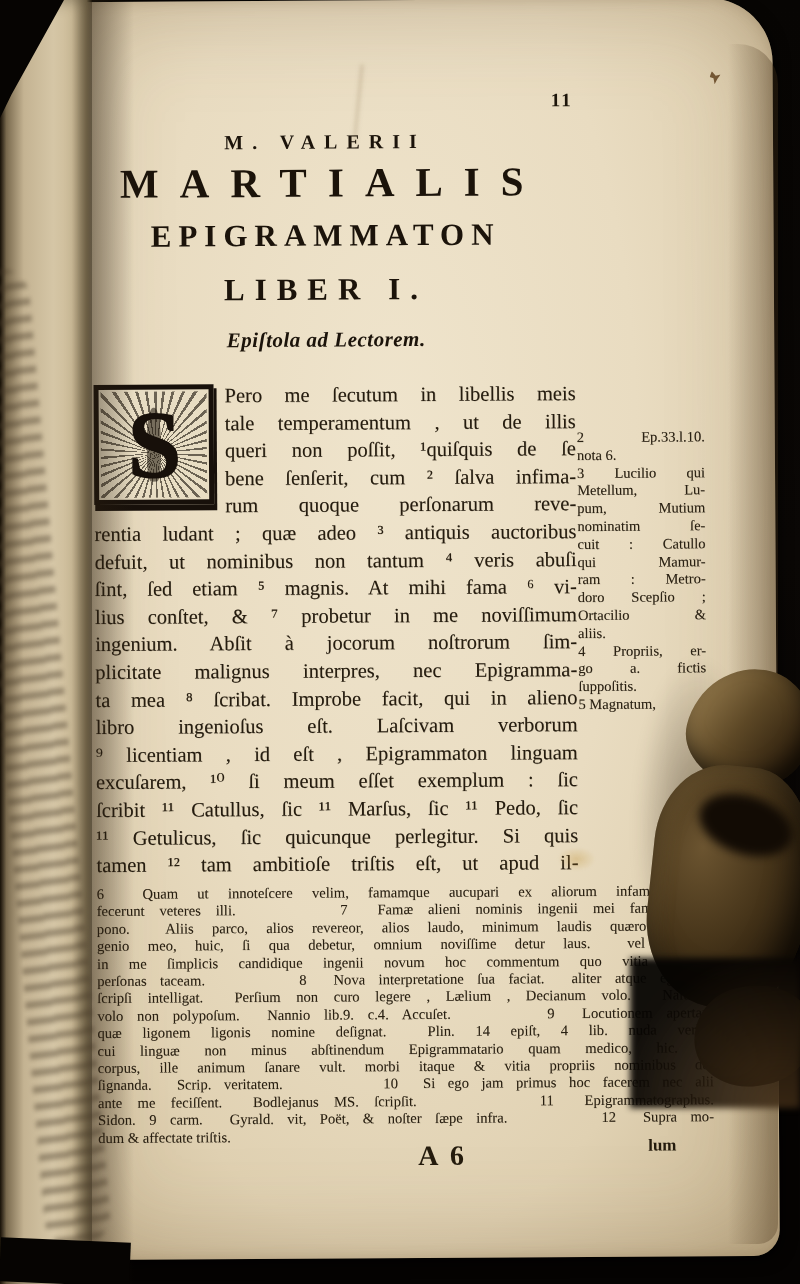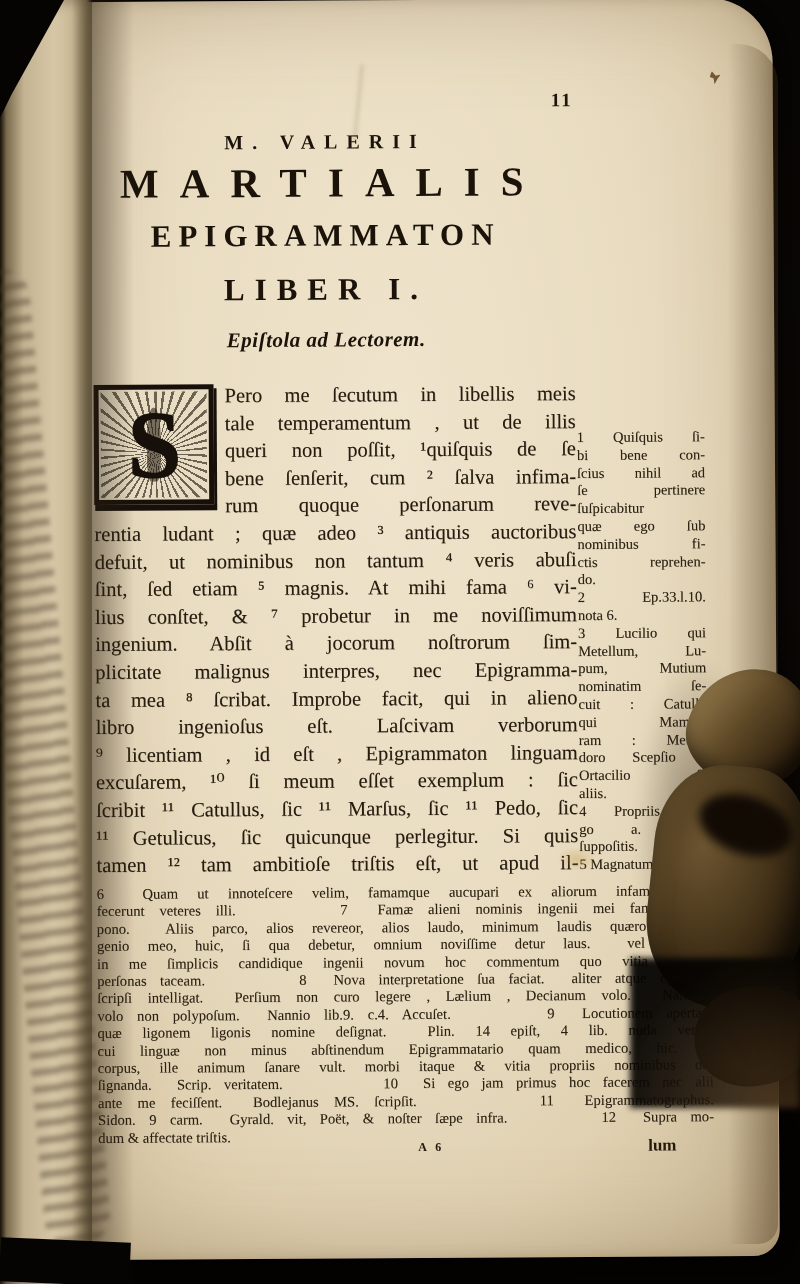--- a/index.html
+++ b/index.html
@@ -42,21 +42,21 @@
   .maintext .tl-last{text-align-last:justify;}
 
   .margnotes{position:absolute;left:510px;top:430px;width:128px;font-size:14.5px;line-height:17.8px;color:#2a2113;
     text-shadow:.2px .2px 0 rgba(42,33,19,.35);}
   .margnotes .note{margin:0;}
 
   .footnotes{position:absolute;left:27px;top:884px;width:616px;font-size:14.6px;line-height:17.4px;color:#281f11;
     text-shadow:.2px .2px 0 rgba(40,31,17,.3);}
   .footnotes .tl{white-space:pre-wrap;}
 
-  .signature{position:absolute;left:347px;top:1140px;font-size:12px;letter-spacing:3px;font-weight:bold;color:#241b0d;}
+  .signature{position:absolute;left:347px;top:1140px;font-size:28px;letter-spacing:3px;font-weight:bold;color:#241b0d;}
   .catchword{position:absolute;left:577px;top:1137px;font-size:17px;font-weight:bold;color:#241b0d;}
 
   
   .fleck{position:absolute;left:645px;top:73px;width:11px;height:13px;background:#5a3a16;
     clip-path:polygon(20% 0,55% 35%,100% 25%,70% 60%,45% 100%,35% 55%,0 45%);opacity:.8;}
   .stain-yellow{position:absolute;left:488px;top:848px;width:38px;height:24px;border-radius:50%;
     background:radial-gradient(closest-side,rgba(193,148,58,.35),rgba(193,148,58,0));filter:blur(1px);}
   .crease{position:absolute;left:292px;top:64px;width:3px;height:78px;background:rgba(120,95,60,.25);filter:blur(2px);transform:rotate(6deg);}
 
   
@@ -136,31 +136,20 @@
           <div class="tl">⁹ licentiam , id eſt , Epigrammaton linguam</div>
           <div class="tl">excuſarem, ¹⁰ ſi meum eſſet exemplum : ſic</div>
           <div class="tl">ſcribit ¹¹ Catullus, ſic ¹¹ Marſus, ſic ¹¹ Pedo, ſic</div>
           <div class="tl">¹¹ Getulicus, ſic quicunque perlegitur. Si quis</div>
           <div class="tl tl-last">tamen ¹² tam ambitioſe triſtis eſt, ut apud il-</div>
         </div>
     </div>
 
     <div class="margnotes">
         <div class="note">
-          <div class="tl">1 Quiſquis ſi-</div>
-          <div class="tl">bi bene con-</div>
-          <div class="tl">ſcius nihil ad</div>
-          <div class="tl">ſe pertinere</div>
-          <div class="tl">ſuſpicabitur</div>
-          <div class="tl">quæ ego ſub</div>
-          <div class="tl">nominibus fi-</div>
-          <div class="tl">ctis reprehen-</div>
-          <div class="tl tl-last">do.</div>
-        </div>
-        <div class="note">
           <div class="tl">2 Ep.33.l.10.</div>
           <div class="tl tl-last">nota 6.</div>
         </div>
         <div class="note">
           <div class="tl">3 Lucilio qui</div>
           <div class="tl">Metellum, Lu-</div>
           <div class="tl">pum, Mutium</div>
           <div class="tl">nominatim ſe-</div>
           <div class="tl">cuit : Catullo</div>
           <div class="tl">qui Mamur-</div>

